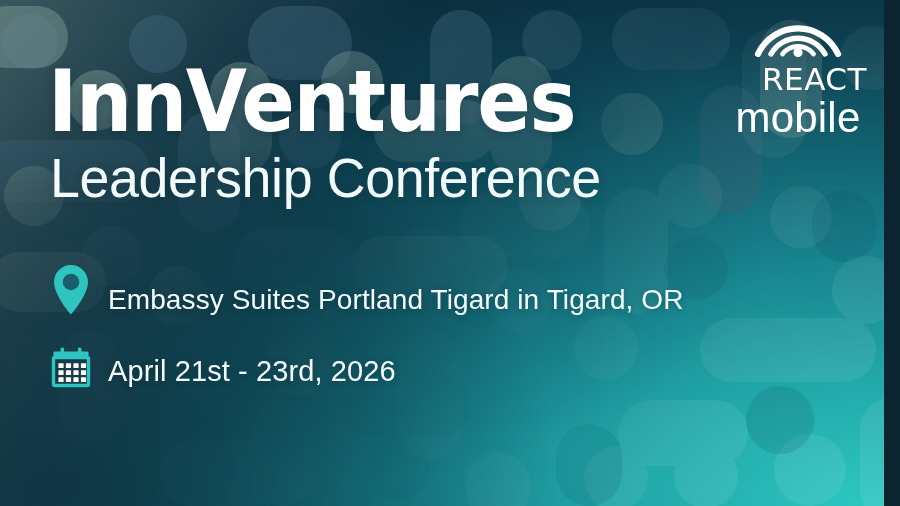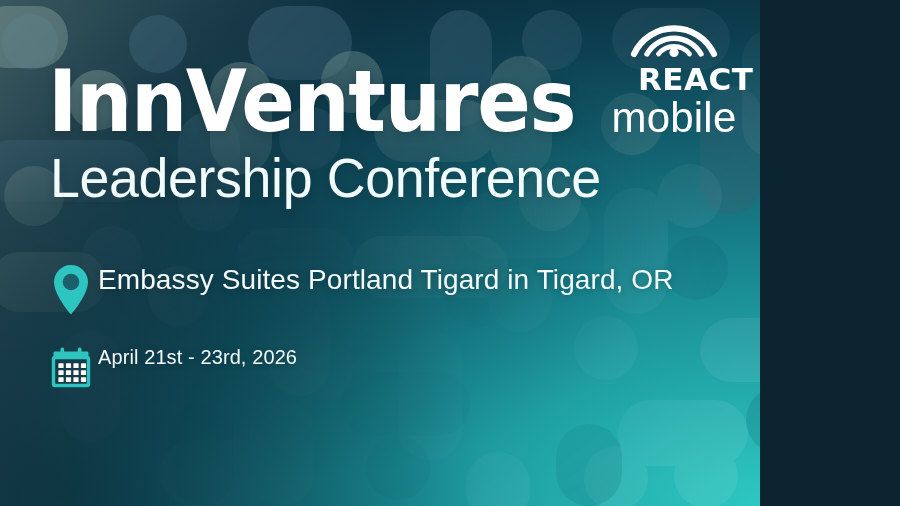--- a/index.html
+++ b/index.html
@@ -7,21 +7,21 @@
     margin: 0;
     padding: 0;
     background: #0c2430;
   }
   body {
     font-family: "Liberation Sans", sans-serif;
   }
 
   #banner {
     position: relative;
-    width: 760px;
+    width: 884px;
     height: 506px;
     overflow: hidden;
     background: #737373;
   }
 
   
   .bg-base {
     position: absolute;
     inset: 0;
     background:
@@ -88,22 +88,22 @@
     transform: scaleX(0.96);
     transform-origin: left center;
     text-shadow: 0 2px 10px rgba(4,26,36,0.22);
   }
 
   .info-list {
     margin-top: 56px;
   }
   .info-row {
     display: flex;
-    align-items: flex-start;
-    gap: 4px;
+    align-items: flex-end;
+    gap: 14px;
     margin-bottom: 30px;
   }
   .info-row:last-child { margin-bottom: 0; }
 
   .info-icon {
     flex: 0 0 auto;
     width: 46px;
     display: flex;
     align-items: center;
     justify-content: center;
@@ -111,40 +111,40 @@
   .info-text {
     font-family: "Liberation Sans", sans-serif;
     font-weight: 300;
     font-size: 28px;
     letter-spacing: 0.1px;
     color: #f3fbfb;
     white-space: nowrap;
     text-shadow: 0 1px 6px rgba(4,26,36,0.3);
   }
   .info-row.date .info-text {
-    font-size: 20px;
+    font-size: 29px;
     font-weight: 400;
   }
 
   
   .logo {
     position: absolute;
     right: 22px;
     top: 14px;
     width: 128px;
     text-align: center;
     color: #ffffff;
   }
   .logo-mark {
     display: block;
     margin: 0 auto 2px auto;
   }
   .logo-word {
     font-family: "DejaVu Sans", sans-serif;
-    font-weight: 700;
+    font-weight: 400;
     font-size: 31px;
     letter-spacing: 0.5px;
     line-height: 1.0;
     color: #ffffff;
     margin-left: 28px;
   }
   .logo-sub {
     font-family: "Liberation Sans", sans-serif;
     font-weight: 300;
     font-size: 42px;

